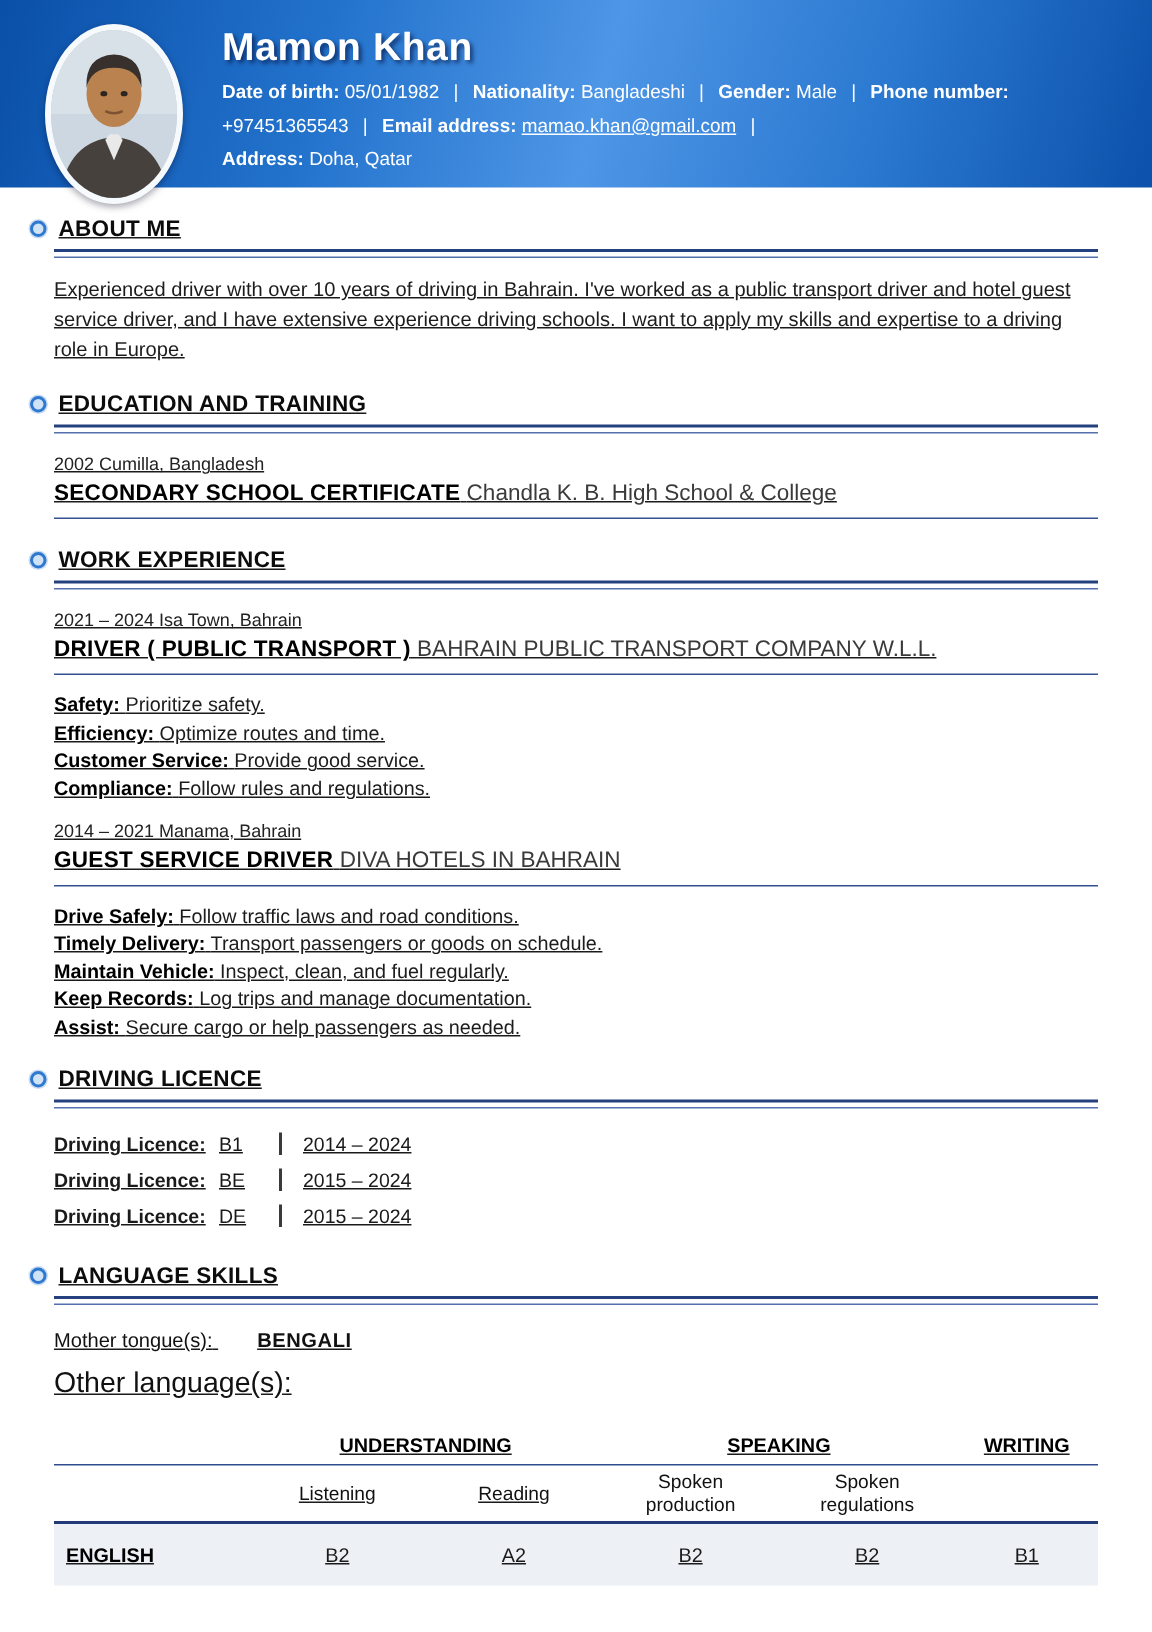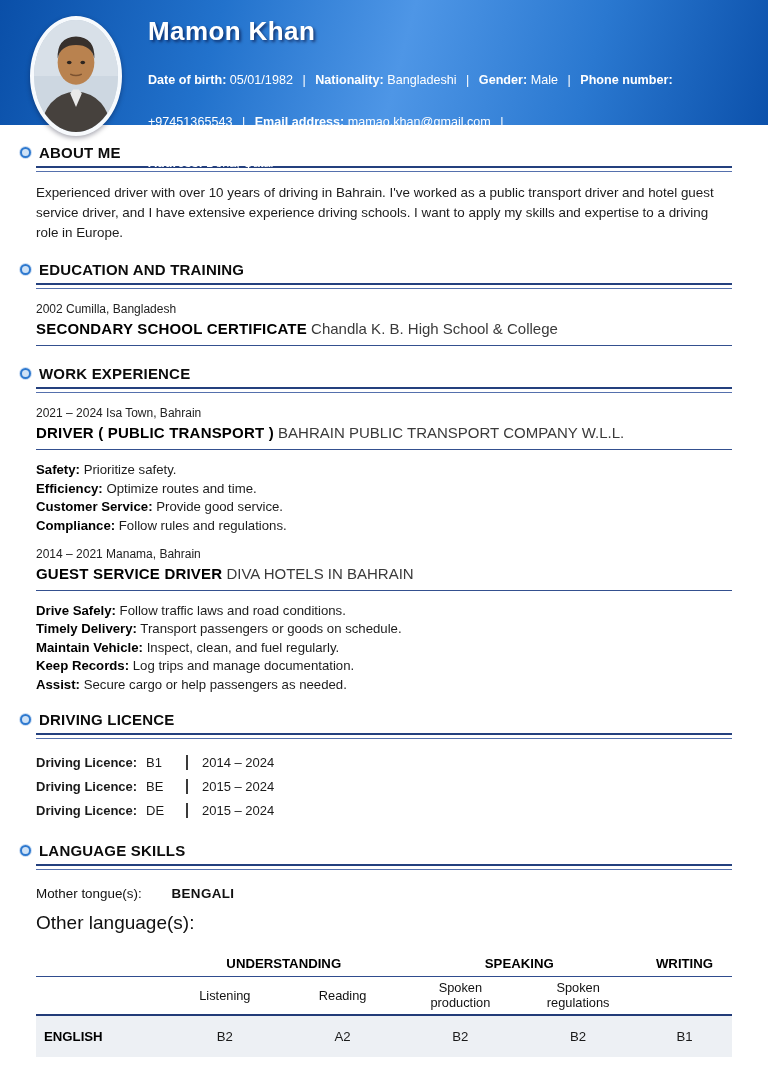--- a/index.html
+++ b/index.html
@@ -37,27 +37,27 @@
   }
   .photo-frame svg { display: block; width: 100%; height: 100%; }
   .hero-text { position: absolute; left: 148px; top: 16px; right: 16px; color: #fff; }
   .person-name {
     margin: 0;
     font-size: 26px;
     font-weight: bold;
     letter-spacing: 0.4px;
     text-shadow: 2px 2px 3px rgba(0,0,40,0.55);
   }
-  .info-line { margin-top: 26px; font-size: 12.6px; line-height: 1.25; }
+  .info-line { margin-top: 7px; font-size: 12.6px; line-height: 1.25; }
   .info-line .lbl { font-weight: bold; }
   .info-line .sep { margin: 0 6px; }
   .email { color: #ffffff; text-decoration: underline; cursor: pointer; }
 
   
-  .content { padding: 0 36px; }
+  .content { padding: 0 36px; text-decoration: underline; }
   section { margin-top: 19px; }
   .sec-head { display: flex; align-items: center; gap: 8px; margin-left: -16px; }
   .bullet {
     width: 7px; height: 7px;
     border: 2px solid #2e79cf;
     background: #cfe2f6;
     border-radius: 50%;
     flex: 0 0 auto;
     box-shadow: 0 0 0 1px rgba(46,121,207,0.25);
   }

